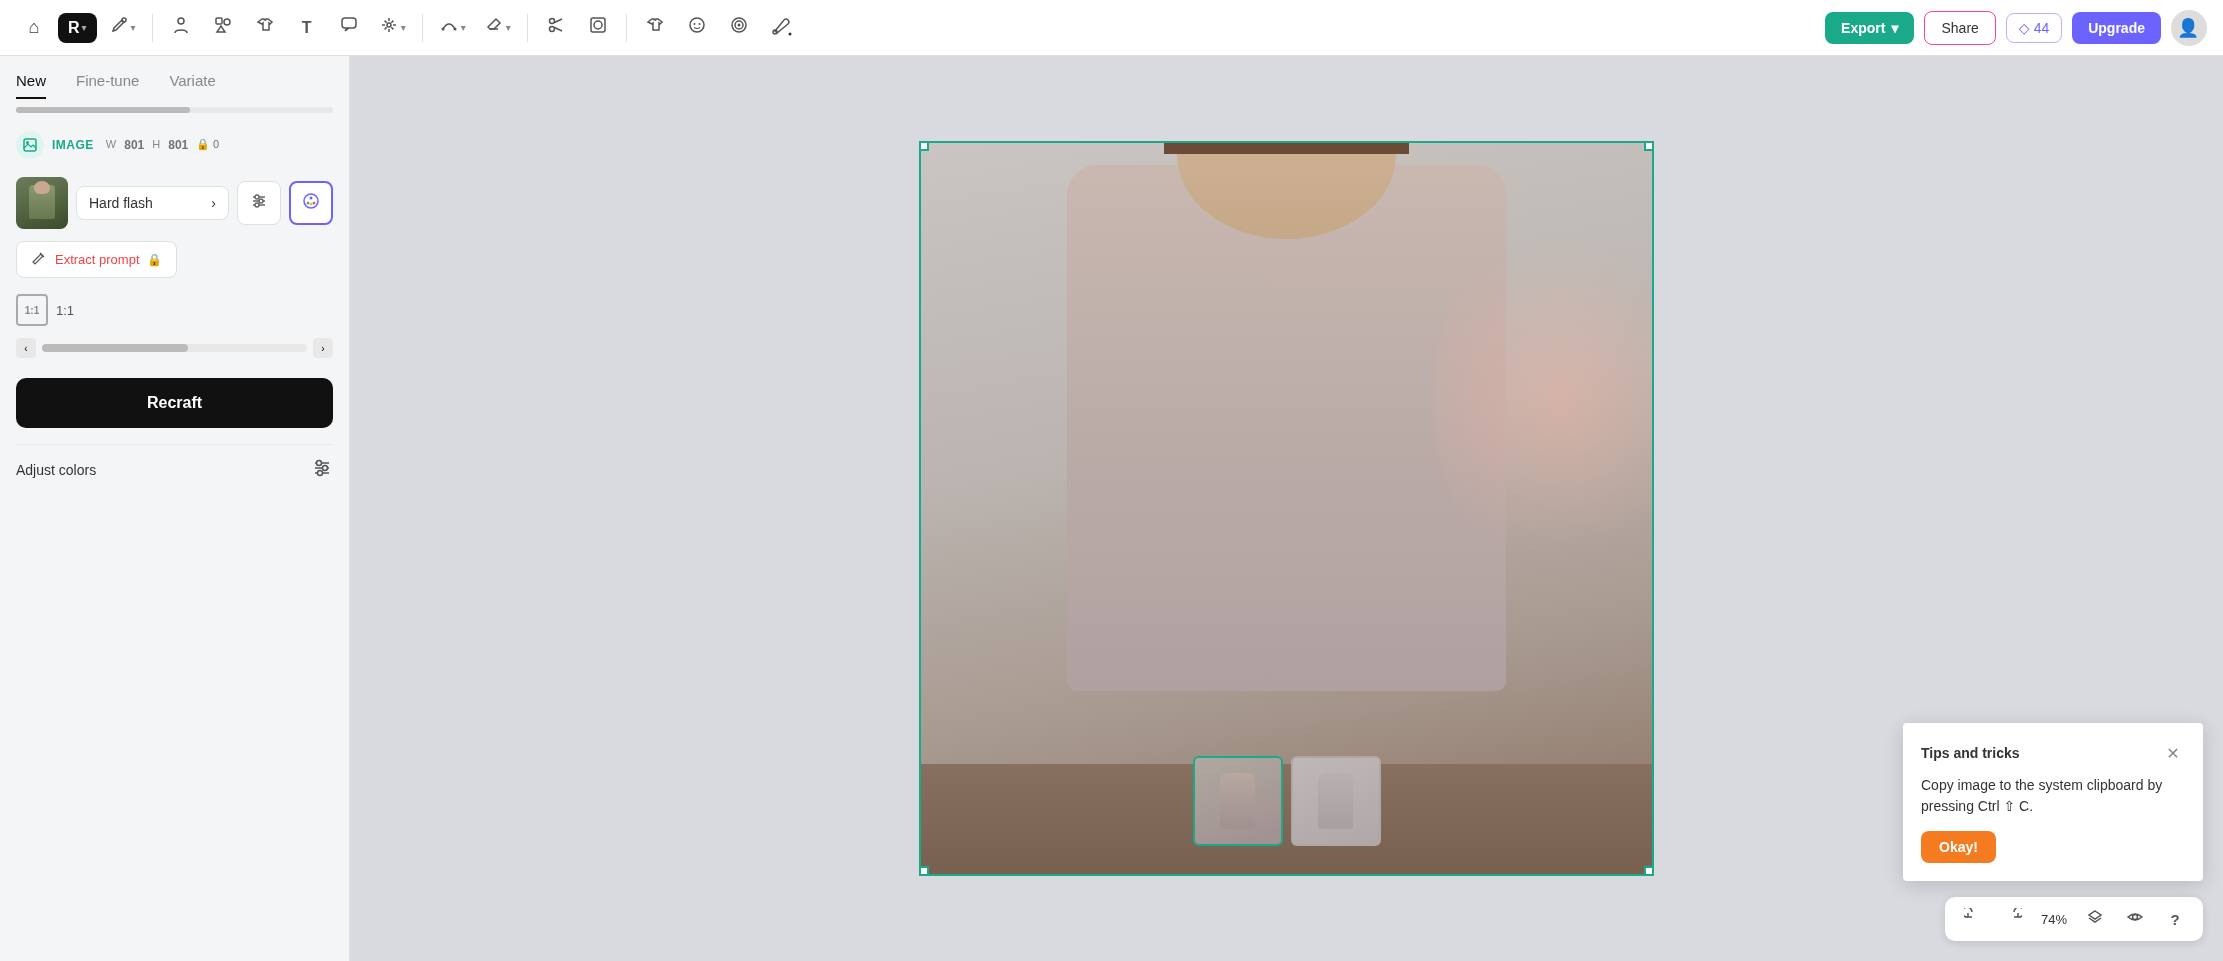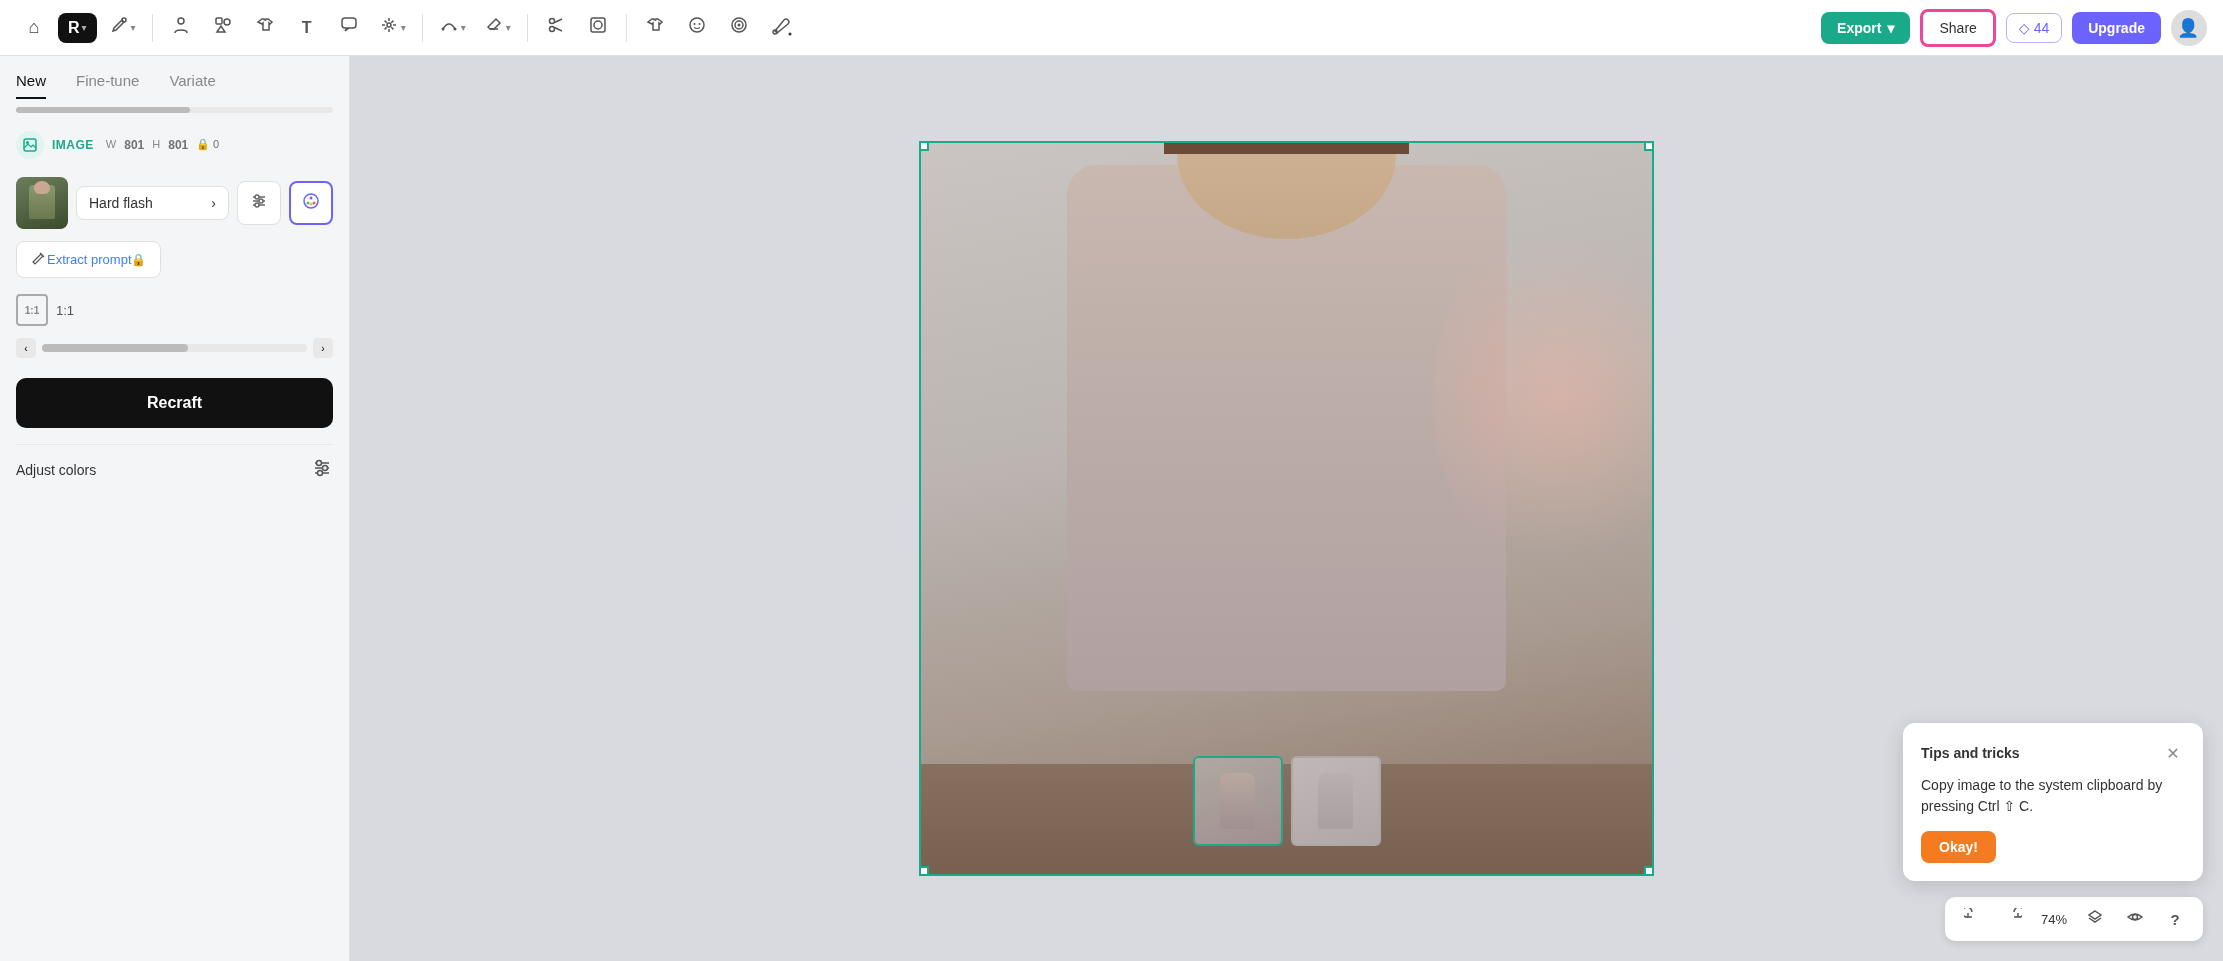--- a/index.html
+++ b/index.html
@@ -49,21 +49,21 @@
       border-radius: 8px;
       padding: 8px 16px;
       font-size: 14px;
       font-weight: 600;
       cursor: pointer;
       display: flex; align-items: center; gap: 6px;
     }
     .share-btn {
       background: transparent;
       color: #333;
-      border: 3px solid #ec4899;
+      border: 1px solid #ec4899;
       border-radius: 8px;
       padding: 8px 16px;
       font-size: 14px;
       font-weight: 500;
       cursor: pointer;
     }
     .credits-btn {
       background: transparent;
       color: #6c63ff;
       border: 1px solid #b8b3f8;
@@ -203,27 +203,27 @@
 
     .prompt-text {
       font-size: 18px;
       font-weight: 400;
       color: #111;
       line-height: 1.45;
       margin-bottom: 16px;
     }
 
     .extract-btn {
-      display: flex; align-items: center; 
+      display: flex; align-items: center; gap: 8px;
       padding: 8px 14px;
       background: #fff;
       border: 1px solid #e0e0e0;
       border-radius: 8px;
       cursor: pointer;
-      font-size: 13px; color: #3b82f6; font-weight: 500;
+      font-size: 13px; color: #ef4444; font-weight: 500;
       margin-bottom: 16px;
       width: fit-content;
     }
 
     .ratio-row {
       display: flex; align-items: center; gap: 8px; margin-bottom: 12px;
     }
     .ratio-box {
       width: 32px; height: 32px;
       border: 2px solid #aaa;
@@ -339,21 +339,21 @@
     }
     .zoom-label { font-size: 13px; color: #333; font-weight: 500; padding: 0 4px; }
 
     
     .tips-panel {
       position: absolute;
       bottom: 80px;
       right: 20px;
       width: 300px;
       background: #fff;
-      border-radius: 12px;
+      border-radius: 4px;
       box-shadow: 0 4px 20px rgba(0,0,0,0.15);
       padding: 18px;
     }
     .tips-header {
       display: flex; align-items: center; justify-content: space-between;
       margin-bottom: 10px;
     }
     .tips-title { font-size: 14px; font-weight: 600; color: #333; }
     .tips-close {
       width: 24px; height: 24px;

